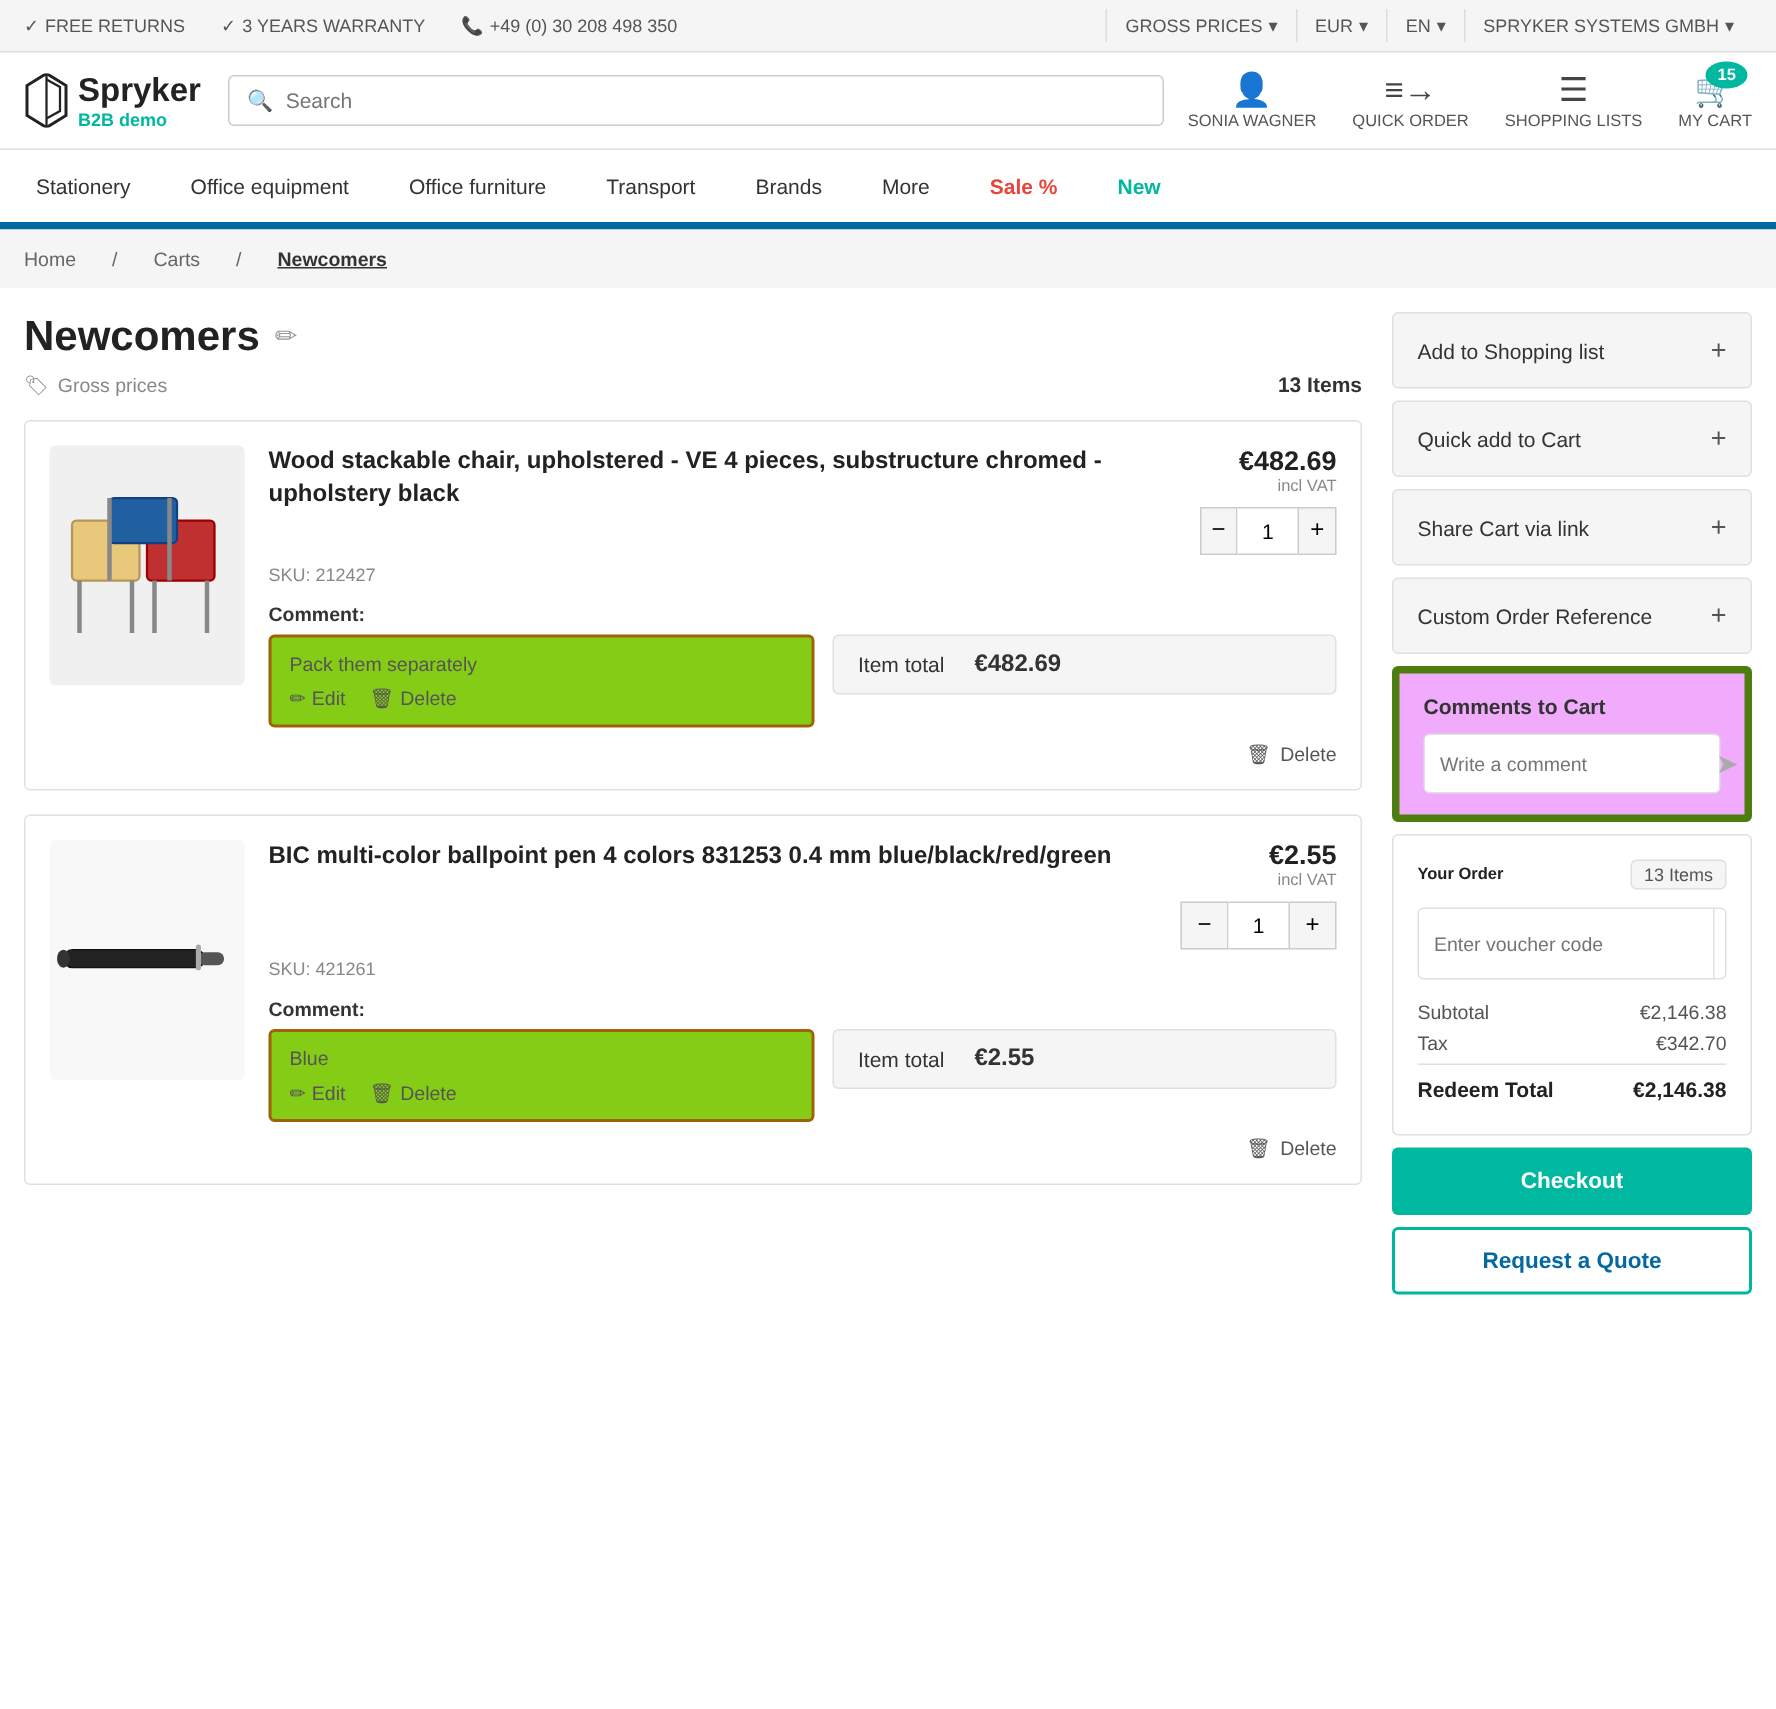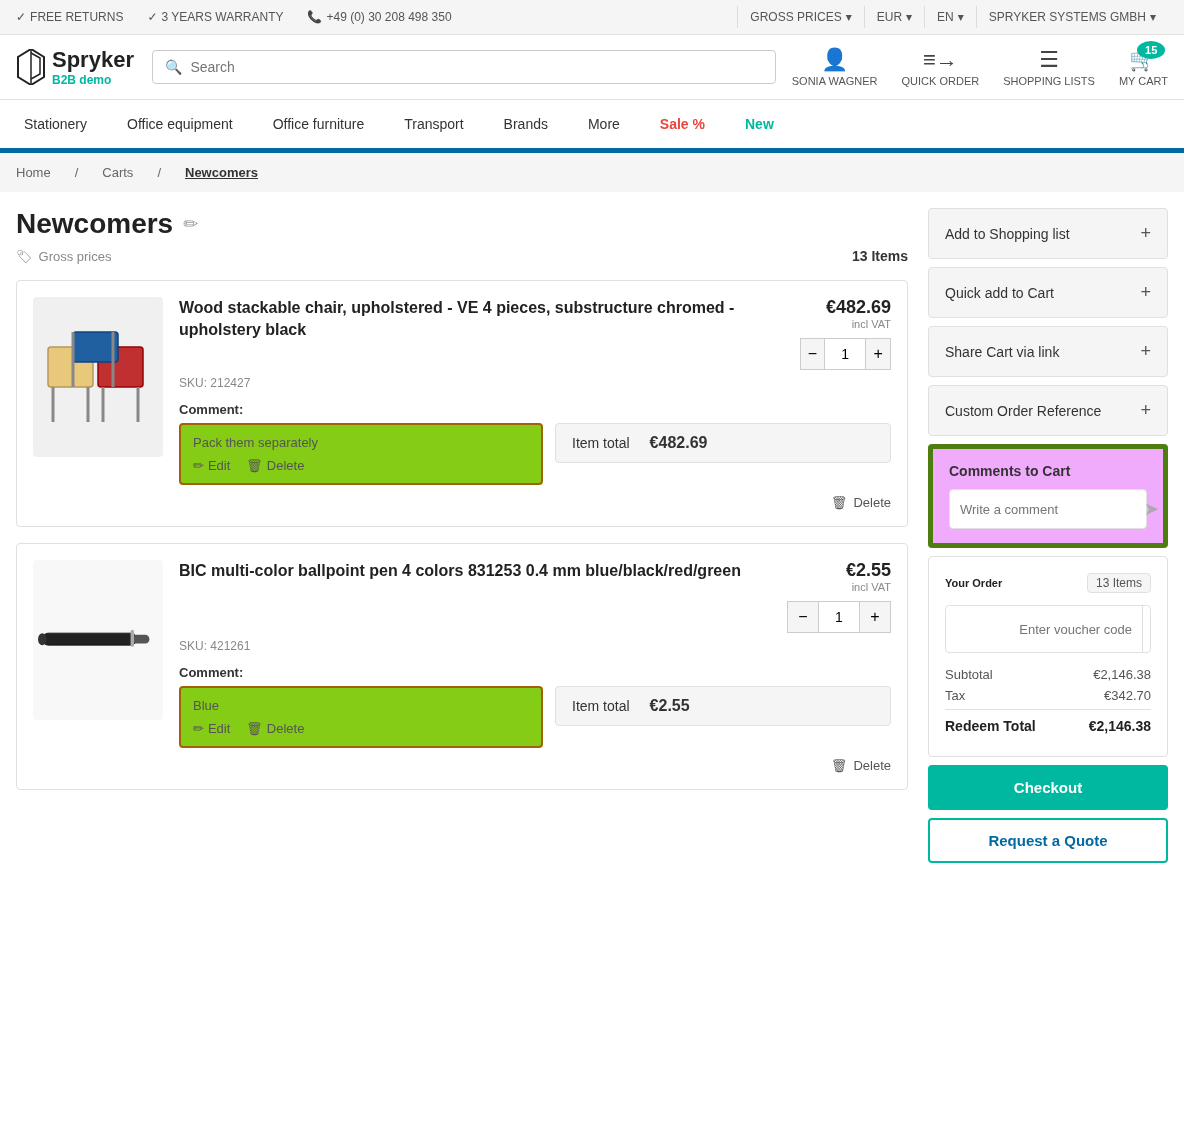--- a/index.html
+++ b/index.html
@@ -275,21 +275,20 @@
       overflow: hidden;
       margin-bottom: 14px;
     }
     .voucher-input {
       flex: 1;
       border: none;
       outline: none;
       padding: 8px 10px;
       font-size: 13px;
       color: #999;
-      text-align: right;
     }
     .redeem-btn {
       background: none;
       border: none;
       border-left: 1px solid #e0e0e0;
       padding: 8px 10px;
       font-size: 13px;
       font-weight: bold;
       color: #222;
       cursor: pointer;

